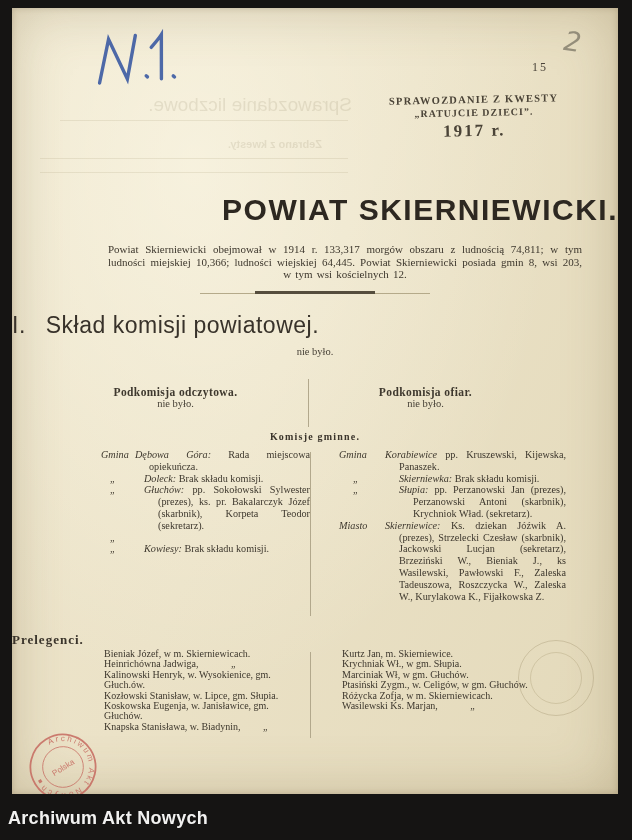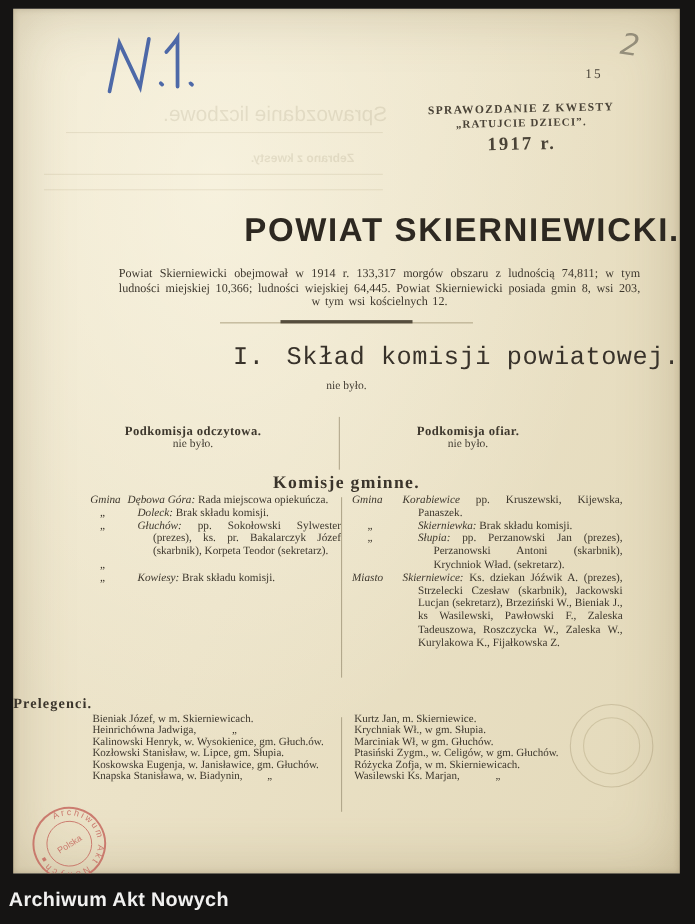--- a/index.html
+++ b/index.html
@@ -31,42 +31,42 @@
   .kwesta .l3{font-size:17px;letter-spacing:2px;margin-top:3px;font-weight:bold;}
   
   .doc-title{left:0;top:185px;width:100%;text-align:right;
     font-family:"Liberation Sans",sans-serif;font-weight:bold;font-size:30px;
     letter-spacing:1.5px;color:#2d2821;}
   .intro{left:72px;top:235px;width:474px;font-size:11px;line-height:12.6px;
     text-align:justify;text-align-last:center;color:#3d372d;word-spacing:1.5px;margin-left:24px;}
   .sep{left:243px;top:281px;width:120px;}
   .sep .thin{position:absolute;left:-55px;top:4px;width:230px;height:1px;background:#b5aa8a;}
   .sep .thick{position:absolute;left:0;top:2px;width:120px;height:2.5px;background:#554d3d;}
-  .sec-head{left:0;top:304px;width:100%;text-align:right;
-    font-family:Liberation Mono, monospace;font-weight:500;font-size:23px;
+  .sec-head{left:0;top:304px;width:100%;text-align:left;
+    font-family:Liberation Sans, sans-serif;font-weight:500;font-size:23px;
     letter-spacing:.5px;color:#38322a;}
   .sec-head .num{margin-right:20px;}
   .small-note{font-size:10.5px;color:#443e34;text-align:center;}
   .pk-block{width:215px;text-align:center;}
   .pk-title{font-weight:bold;font-size:11.5px;letter-spacing:.4px;}
   .vrule{width:1px;background:#b2a88c;}
   .kg-head{left:0;top:423px;width:100%;text-align:center;font-weight:bold;
-    font-size:16px;letter-spacing:1.2px;color:#3a342b;}
+    font-size:10px;letter-spacing:1.2px;color:#3a342b;}
   .kg-col{font-size:10.2px;line-height:11.8px;color:#3d372d;}
   .kg-entry{display:flex;}
-  .kg-label{flex:0 0 34px;font-style:italic;}
+  .kg-label{flex:0 0 34px;font-style:italic;margin-left:19px;}
   .kg-col.right .kg-label{flex-basis:46px;}
   .kg-label.ditto-pad{padding-left:9px;font-style:normal;flex-basis:25px;}
   .kg-col.right .kg-label.ditto-pad{flex-basis:37px;padding-left:14px;}
   .kg-text{flex:1;text-align:justify;padding-left:14px;text-indent:-14px;}
   .kg-text i{font-style:italic;}
   .pl-head{left:0;top:624px;width:100%;text-align:left;font-weight:bold;
     font-size:13px;letter-spacing:1px;color:#3a342b;}
   .pl-col{font-size:10px;line-height:10.4px;color:#3d372d;}
-  .pl-line{white-space:pre-wrap;}
+  .pl-line{white-space:pre-wrap;margin-left:20px;}
   
   .emboss-outer{width:74px;height:74px;border-radius:50%;border:1px solid rgba(150,135,95,.32);}
   .emboss-inner{position:absolute;left:11px;top:11px;width:50px;height:50px;border-radius:50%;
     border:1px solid rgba(150,135,95,.28);}
   
   .footer-label{position:absolute;left:8px;top:808px;
     font-family:"Liberation Sans",sans-serif;font-weight:bold;font-size:18px;
     letter-spacing:.3px;color:#f1f1f0;}
 </style>
 </head>

